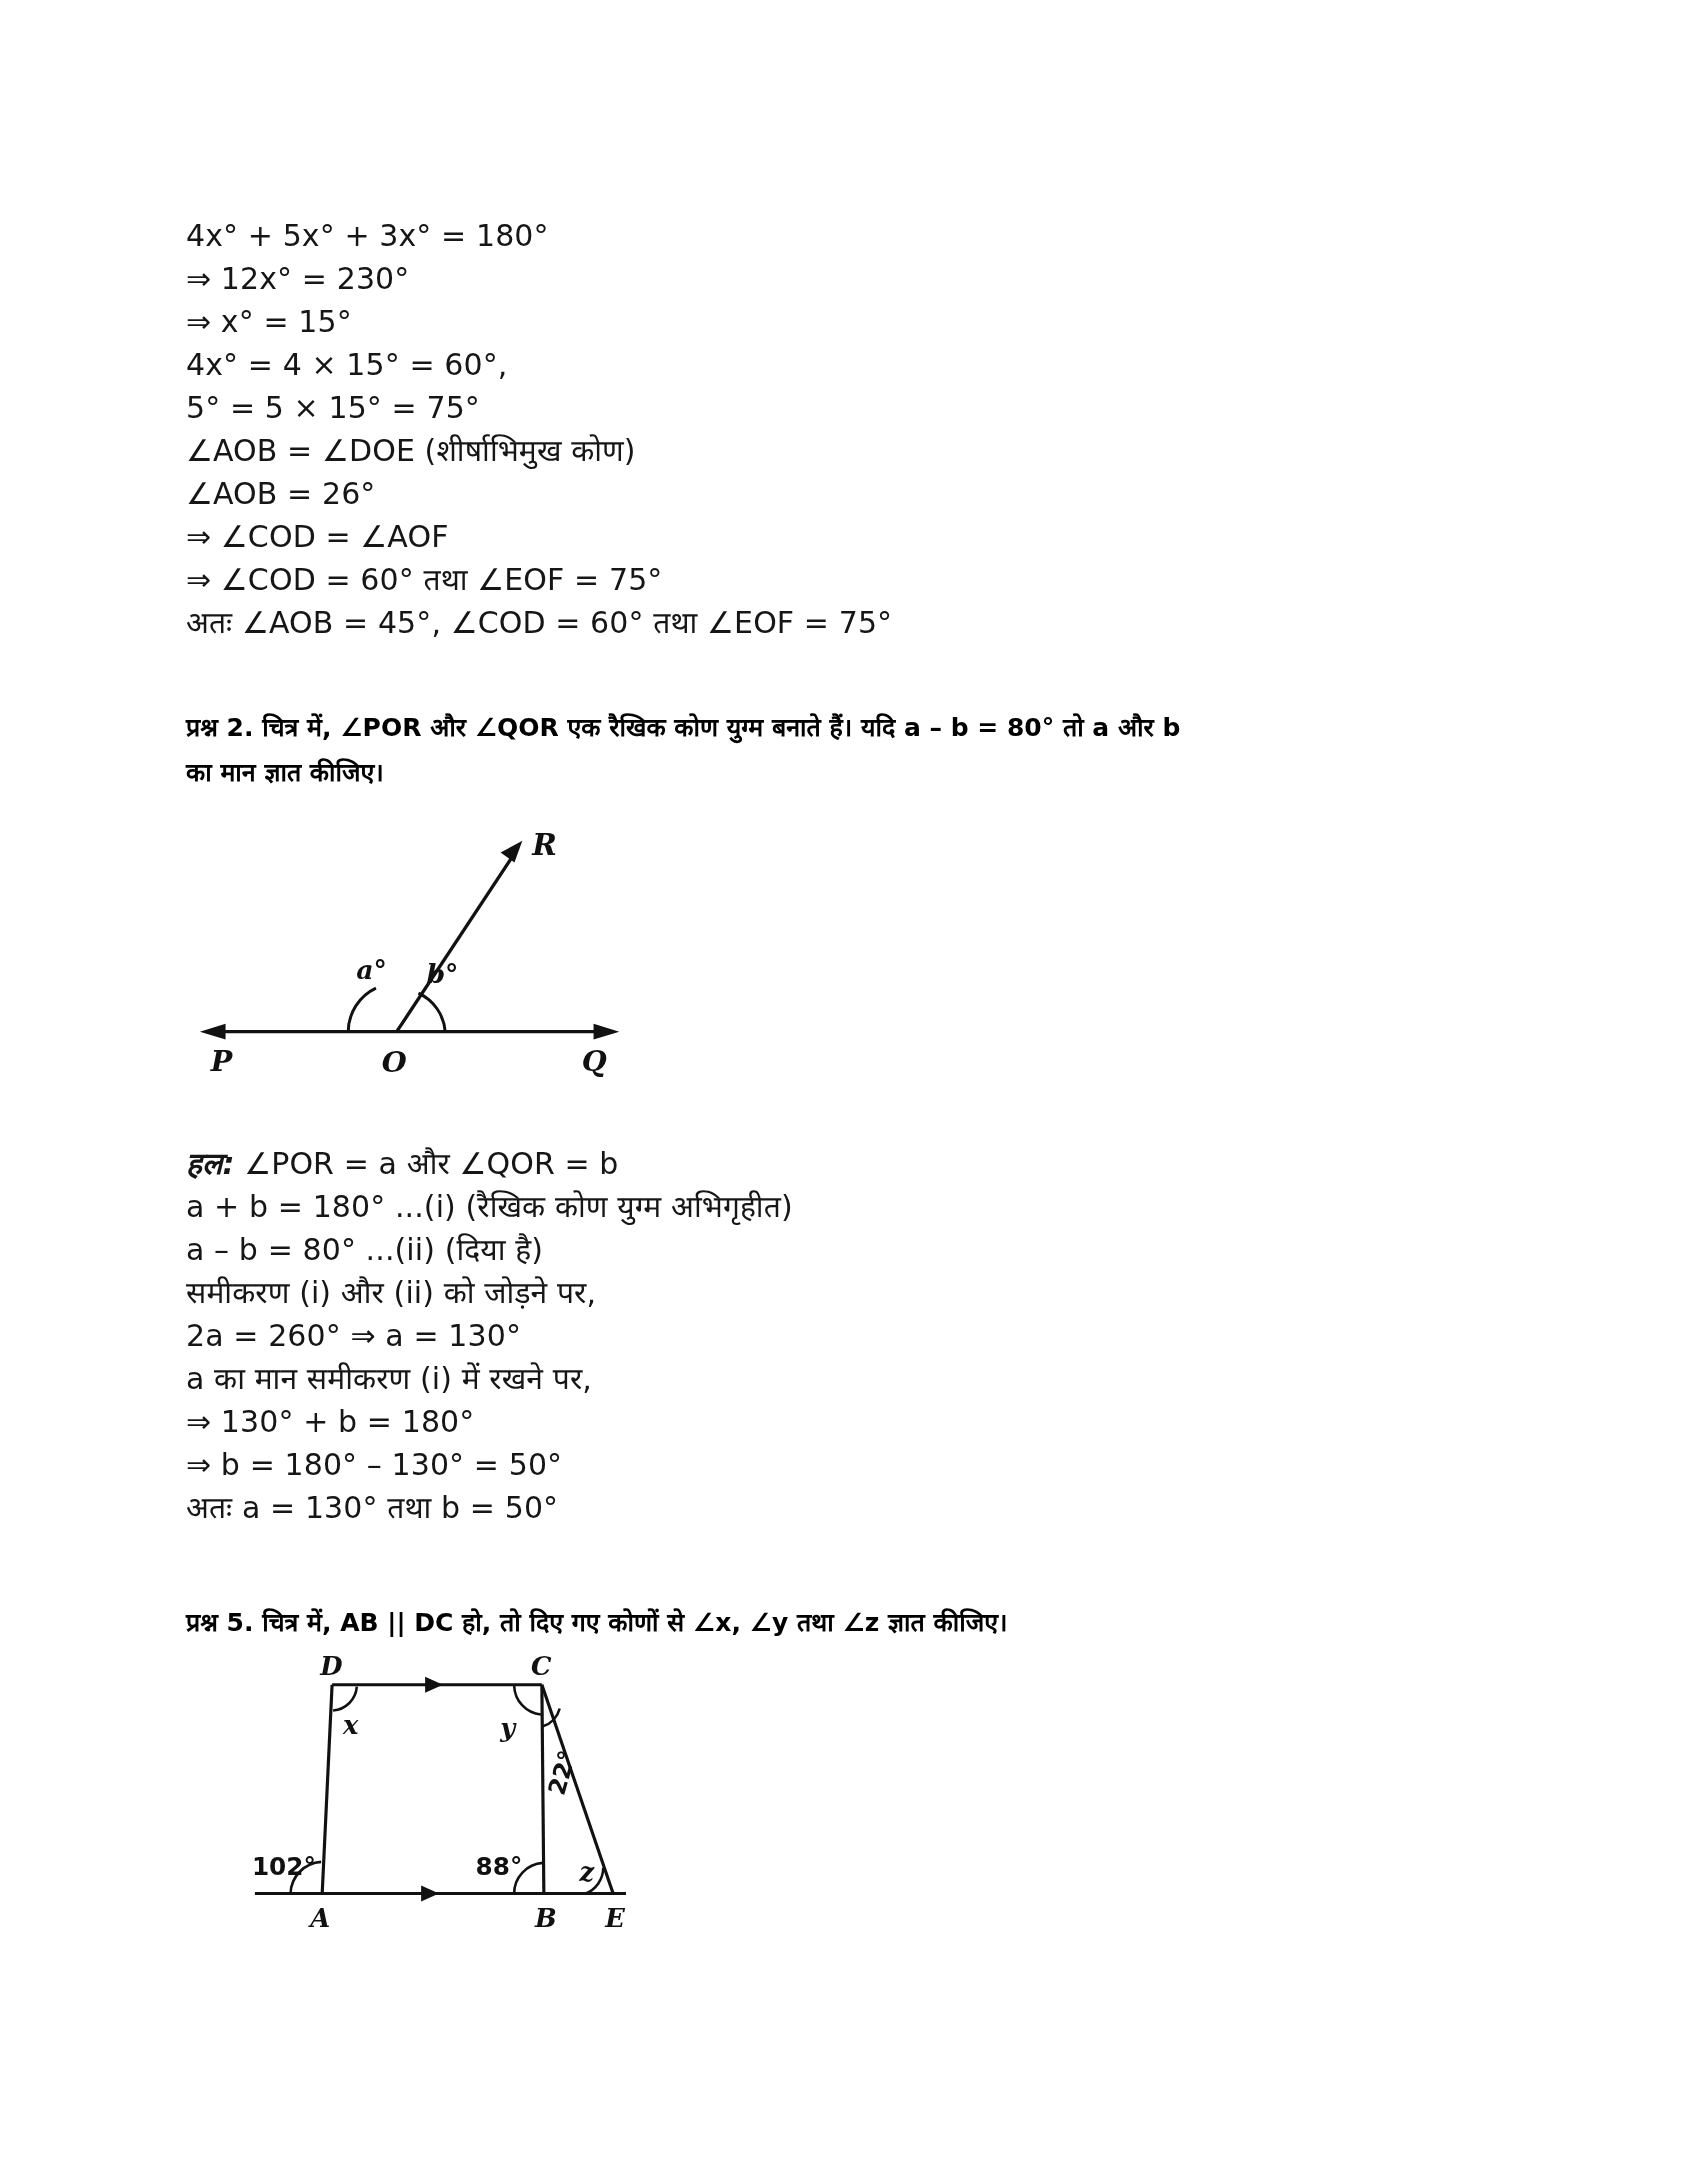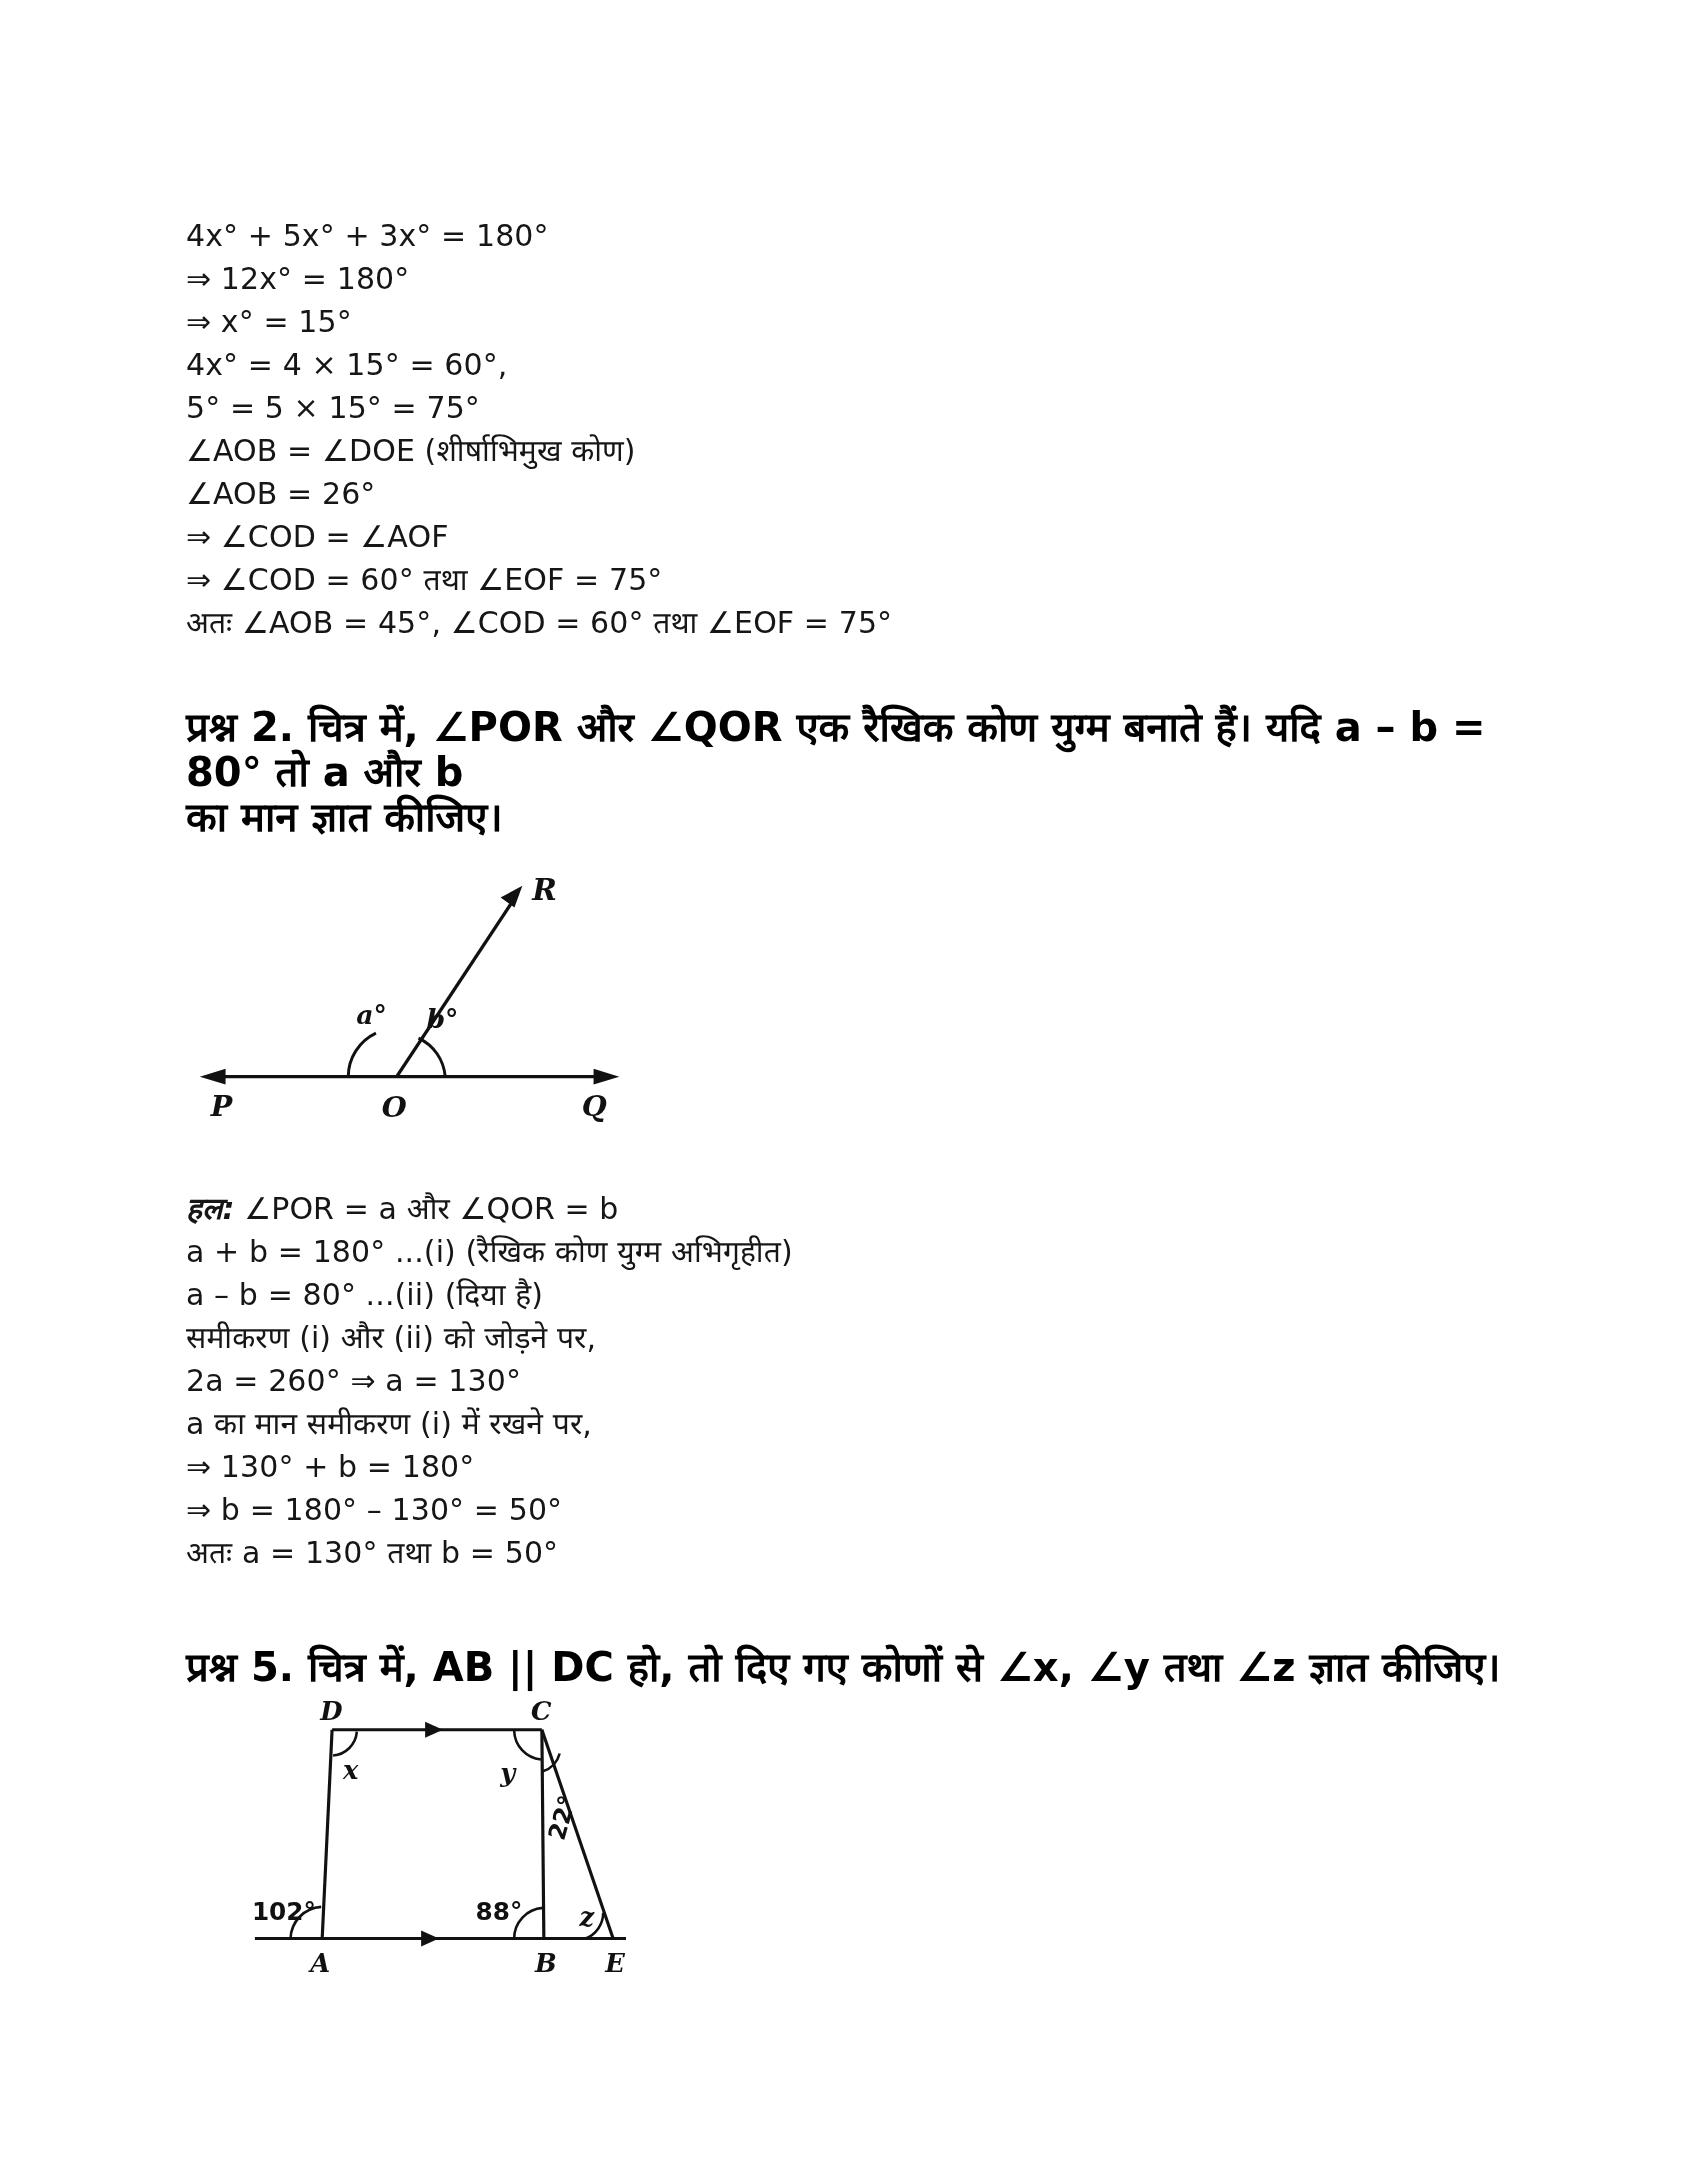--- a/index.html
+++ b/index.html
@@ -37,21 +37,21 @@
     letter-spacing: 0.1px;
     white-space: pre-wrap;
     color: #161616;
   }
   .block {
     margin: 0;
     padding: 0;
   }
 
   .qhead {
-    font-size: 40px;
+    font-size: 25px;
     line-height: 45px;
     font-weight: bold;
     color: #000;
     white-space: pre-wrap;
   }
 
   .sp-after-block1 { height: 61px; }
   .sp-after-q2head { height: 14px; }
   .sp-after-fig1   { height: 46px; }
   .sp-after-sol2   { height: 71px; }
@@ -78,21 +78,21 @@
   }
 </style>
 </head>
 <body>
 
 <div class="page">
   <div class="content">
 
     <div class="block">
       <div class="line">4x° + 5x° + 3x° = 180°</div>
-      <div class="line">⇒ 12x° = 180°</div>
+      <div class="line">⇒ 12x° = 230°</div>
       <div class="line">⇒ x° = 15°</div>
       <div class="line">4x° = 4 × 15° = 60°,</div>
       <div class="line">5° = 5 × 15° = 75°</div>
       <div class="line">∠AOB = ∠DOE (शीर्षाभिमुख कोण)</div>
       <div class="line">∠AOB = 26°</div>
       <div class="line">⇒ ∠COD = ∠AOF</div>
       <div class="line">⇒ ∠COD = 60° तथा ∠EOF = 75°</div>
       <div class="line">अतः ∠AOB = 45°, ∠COD = 60° तथा ∠EOF = 75°</div>
     </div>
 

